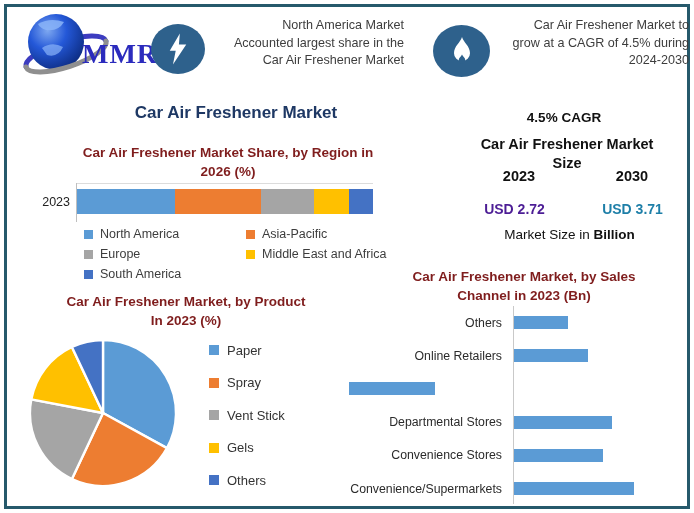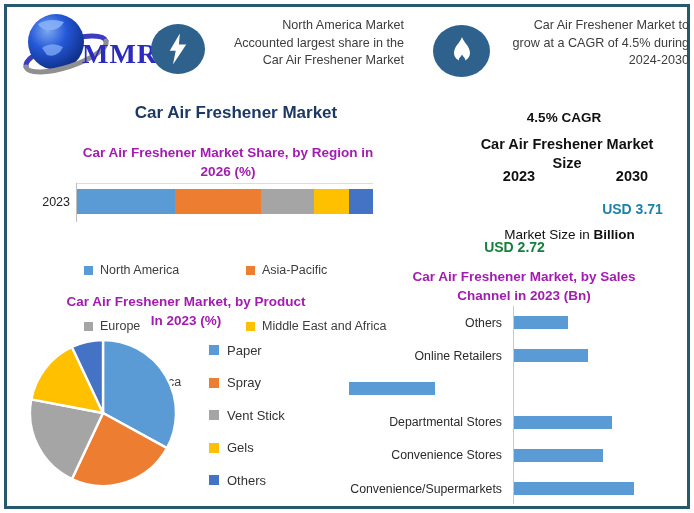--- a/index.html
+++ b/index.html
@@ -21,29 +21,29 @@
   .badge-text{text-align:right;font-size:12.6px;line-height:17.5px;color:#3d3d3d;}
   .badge-text div{white-space:nowrap;}
   #badge1-text{left:202px;top:17px;width:202px;}
   #badge2-text{left:489px;top:17px;width:200px;}
 
   
   #main-title{left:36px;top:103px;width:400px;text-align:center;
     font-size:17px;font-weight:bold;color:#1e3864;}
 
   
-  .chart-title{text-align:center;font-weight:bold;font-size:13.5px;line-height:19px;color:#a21caf;}
+  .chart-title{text-align:center;font-weight:bold;font-size:13.5px;line-height:19px;color:#7f1d1d;}
   .chart-title div{white-space:nowrap;}
   #region-title{left:58px;top:143px;width:340px;}
   #region-ylabel{left:26px;top:195px;width:44px;text-align:right;font-size:12.5px;color:#222;}
   #region-axis-v{left:76px;top:183px;width:1px;height:39px;background:#bfbfbf;}
   #region-axis-h{left:76px;top:183px;width:297px;height:1px;background:#dcdcdc;}
   #region-bar{left:77px;top:189px;width:296px;height:25px;display:flex;}
   #region-legend{left:84px;top:224px;width:312px;display:grid;grid-template-columns:162px 1fr;}
-  .lg-item{display:flex;align-items:center;height:20px;font-size:12.5px;color:#3d3d3d;white-space:nowrap;margin-top:36px;}
+  .lg-item{display:flex;align-items:center;height:20px;font-size:12.5px;color:#3d3d3d;white-space:nowrap;}
   .lg-marker{width:9px;height:9px;margin-right:7px;flex:0 0 9px;}
 
   
   .ms{text-align:center;font-weight:bold;color:#111;}
   #ms-cagr{left:458px;top:110px;width:212px;font-size:13.5px;}
   #ms-title1{left:452px;top:136px;width:230px;font-size:14.5px;}
   #ms-title2{left:452px;top:155px;width:230px;font-size:14.5px;}
   #ms-year-start{left:479px;top:168px;width:80px;font-size:14.5px;}
   #ms-year-end{left:594px;top:168px;width:76px;font-size:14.5px;}
   .ms-val{font-size:14px;font-weight:bold;text-align:center;}
@@ -155,21 +155,21 @@
       <span>South America</span>
     </div>
   </div>
 
 <div>
   <div class="abs ms" id="ms-cagr">4.5% CAGR</div>
   <div class="abs ms" id="ms-title1">Car Air Freshener Market</div>
   <div class="abs ms" id="ms-title2">Size</div>
   <div class="abs ms" id="ms-year-start">2023</div>
   <div class="abs ms" id="ms-year-end">2030</div>
-  <div class="abs ms-val" id="ms-val-start" style="color: #15803d; margin-top: 38px;">USD 2.72</div>
+  <div class="abs ms-val" id="ms-val-start" style="color: #4c1d95;">USD 2.72</div>
   <div class="abs ms-val" id="ms-val-end" style="color: rgb(30, 127, 168);">USD 3.71</div>
   <div class="abs" id="ms-footnote"><span>Market Size in </span><b>Billion</b></div>
 </div>
 
 <div class="abs chart-title" id="pie-title">
   <div>Car Air Freshener Market, by Product</div>
   <div>In 2023 (%)</div>
 </div>
 <svg class="abs" id="pie-svg" width="152" height="152" viewBox="0 0 152 152">
     <path d="M76 76 L76.00 3.00 A73 73 0 0 1 139.97 111.17 Z" fill="#5B9BD5" stroke="#fff" stroke-width="2.4" stroke-linejoin="round"></path>

